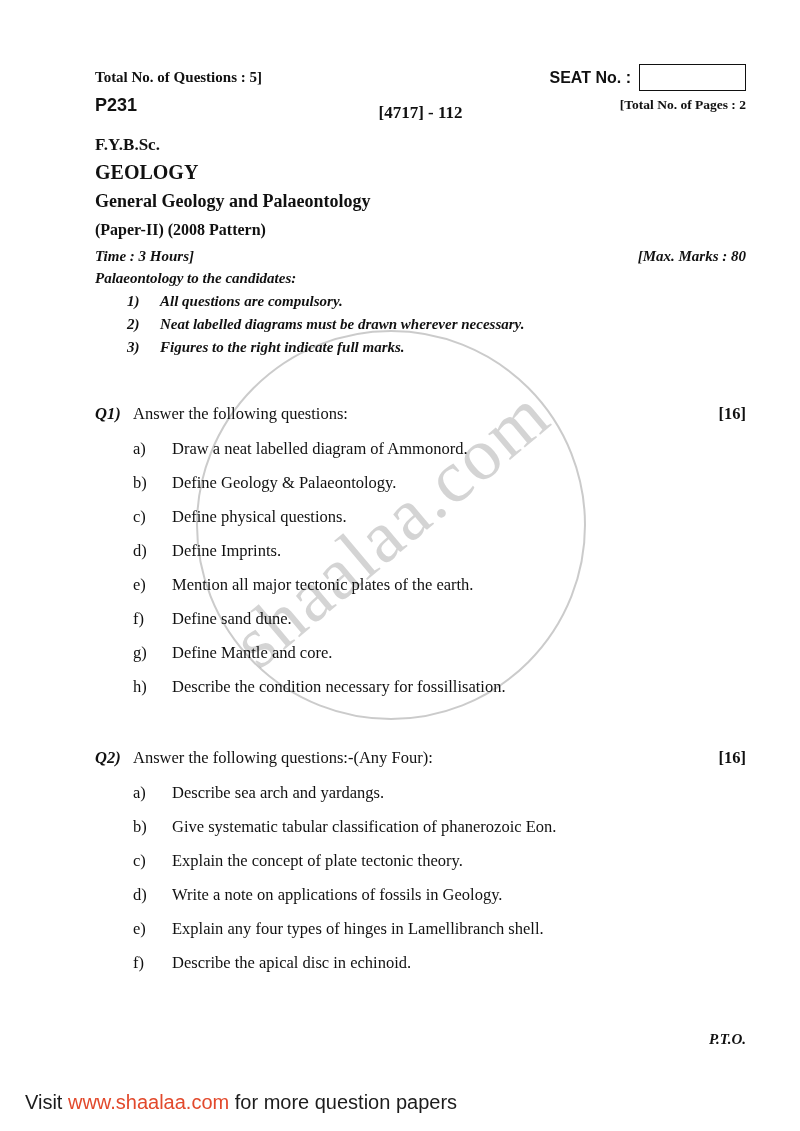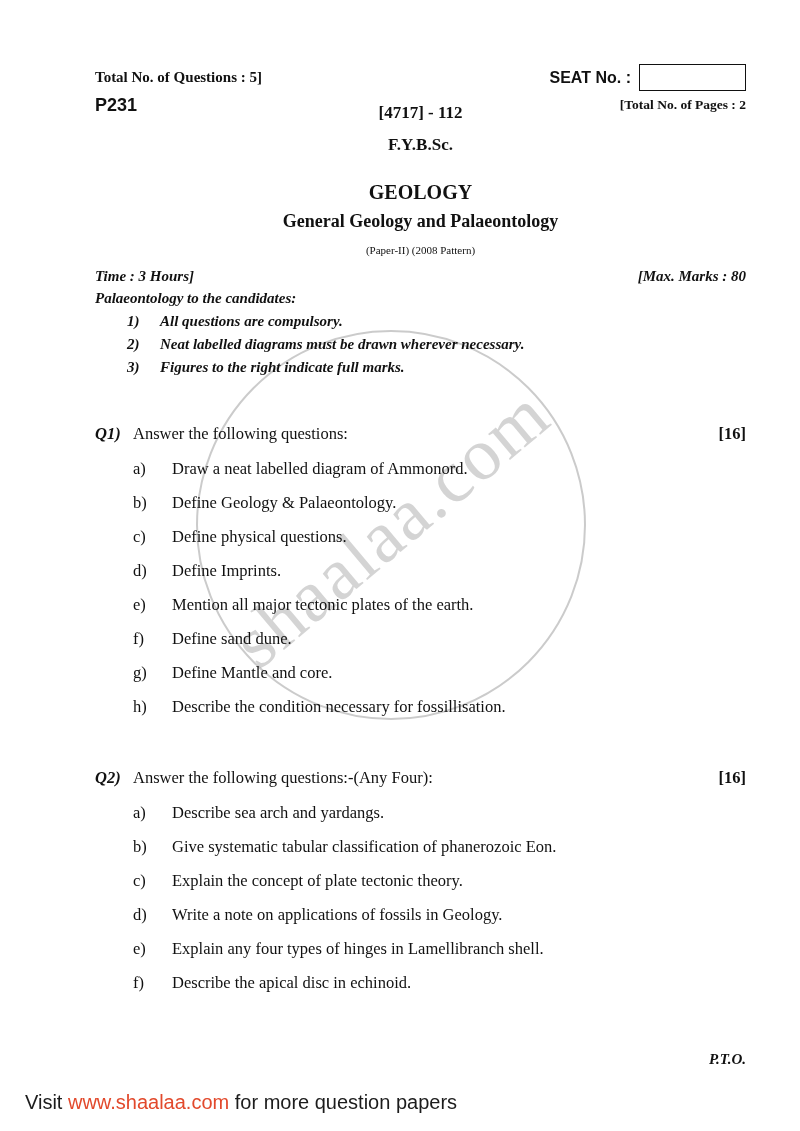--- a/index.html
+++ b/index.html
@@ -51,25 +51,25 @@
   .seat-label { font-family: "Liberation Sans", sans-serif; font-weight: bold; font-size: 16px; }
   .seat-box { display: inline-block; width: 107px; height: 27px; border: 1.5px solid #111; background: #fff; }
   .code-row { position: relative; margin-top: 4px; height: 26px; }
   .pcode { font-family: "Liberation Sans", sans-serif; font-weight: bold; font-size: 18px; }
   .exam-code {
     position: absolute; left: 50%; top: 8px;
     transform: translateX(-50%);
     font-weight: bold; font-size: 17px;
   }
   .pages { font-weight: bold; font-size: 13.5px; padding-top: 2px; }
-  .title-block { text-align: center; margin-top: 10px; }
+  .title-block { text-align: left; margin-top: 10px; }
   .t-course { font-size: 17px; font-weight: bold; line-height: 27px; }
-  .t-subject { font-size: 20px; font-weight: bold; line-height: 29px; margin-top: 20px; }
+  .t-subject { font-size: 20px; font-weight: bold; line-height: 29px; }
   .t-title { font-size: 18px; font-weight: bold; line-height: 29px; }
-  .t-pattern { font-size: 11px; font-weight: normal; line-height: 28px; }
+  .t-pattern { font-size: 16px; font-weight: bold; line-height: 28px; }
   .time-row { margin-top: 4px; font-size: 15px; font-weight: bold; font-style: italic; }
   .instr-head { margin-top: 2px; font-size: 15px; font-weight: bold; font-style: italic; line-height: 23px; }
   .instr-row { display: flex; font-size: 15px; font-weight: bold; font-style: italic; line-height: 23px; }
   .instr-num { width: 33px; margin-left: 32px; }
   
   .q-block { margin-top: 22px; }
   .q-block.q2 { margin-top: 50px; }
   .q-head { display: flex; align-items: baseline; font-size: 16.5px; line-height: 22px; margin-top: 44px; }
   .q-label { width: 38px; font-weight: bold; font-style: italic; flex: none; }
   .q-text { flex: 1; }

